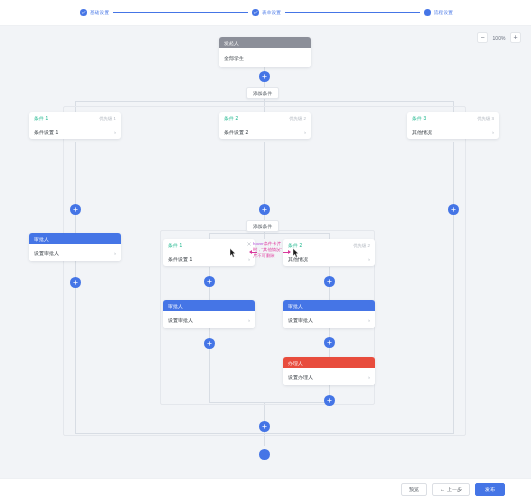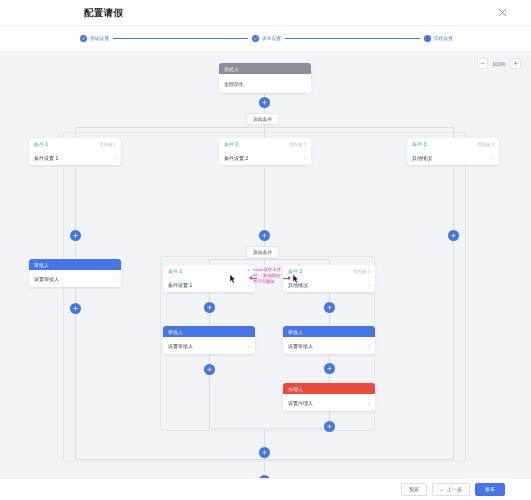--- a/index.html
+++ b/index.html
@@ -196,28 +196,20 @@
     white-space: nowrap;
   }
   .btn.primary { background: #4575e6; border-color: #4575e6; color: #fff; padding: 3px 9px; }
   .btn .ar { margin-right: 2px; }
 </style>
 </head>
 <body>
 
 <div class="modal">
 
-  <div class="modal-header">
-    <div class="modal-title">配置请假</div>
-    <div class="close-btn">
-      <svg width="9" height="9" viewBox="0 0 10 10" aria-hidden="true">
-        <path d="M1 1 L9 9 M9 1 L1 9" stroke="#8a9099" stroke-width="0.9" fill="none"></path>
-      </svg>
-    </div>
-  </div>
 
   <div class="steps-bar">
 
     <div class="step">
       <span class="step-dot">
         <svg width="5" height="5" viewBox="0 0 10 10" aria-hidden="true">
           <path d="M2.2 5.1 L4.1 6.9 L7.8 3.1" stroke="#fff" stroke-width="1.3" fill="none" stroke-linecap="round" stroke-linejoin="round"></path>
         </svg>
       </span>
       <span class="step-label">基础设置</span>

